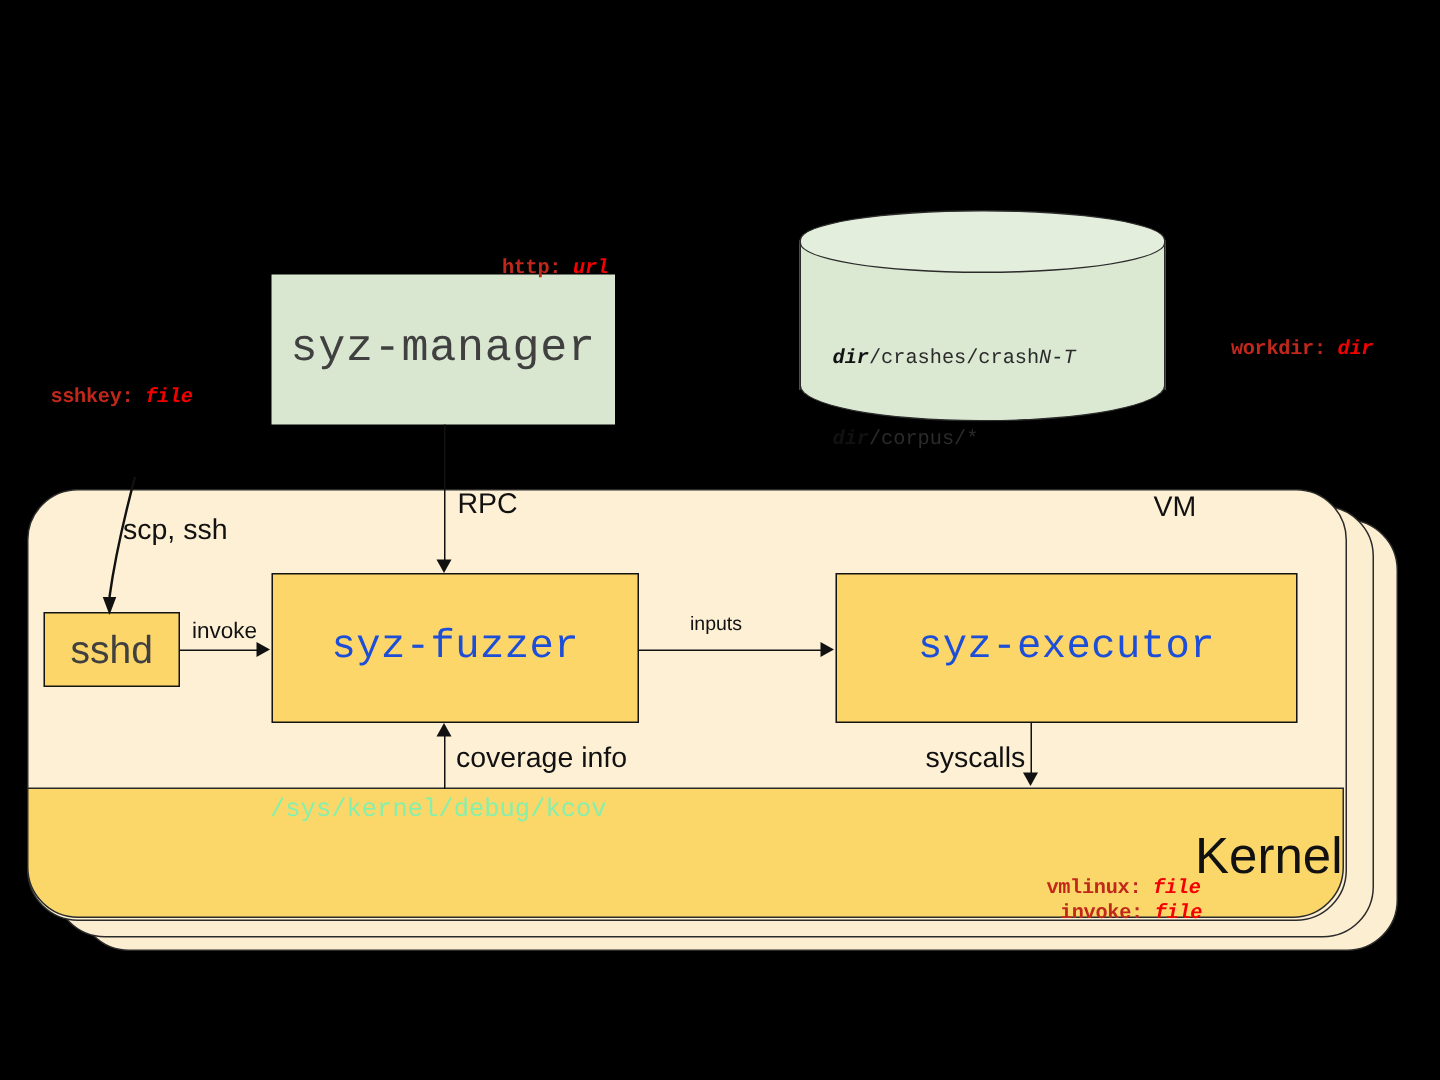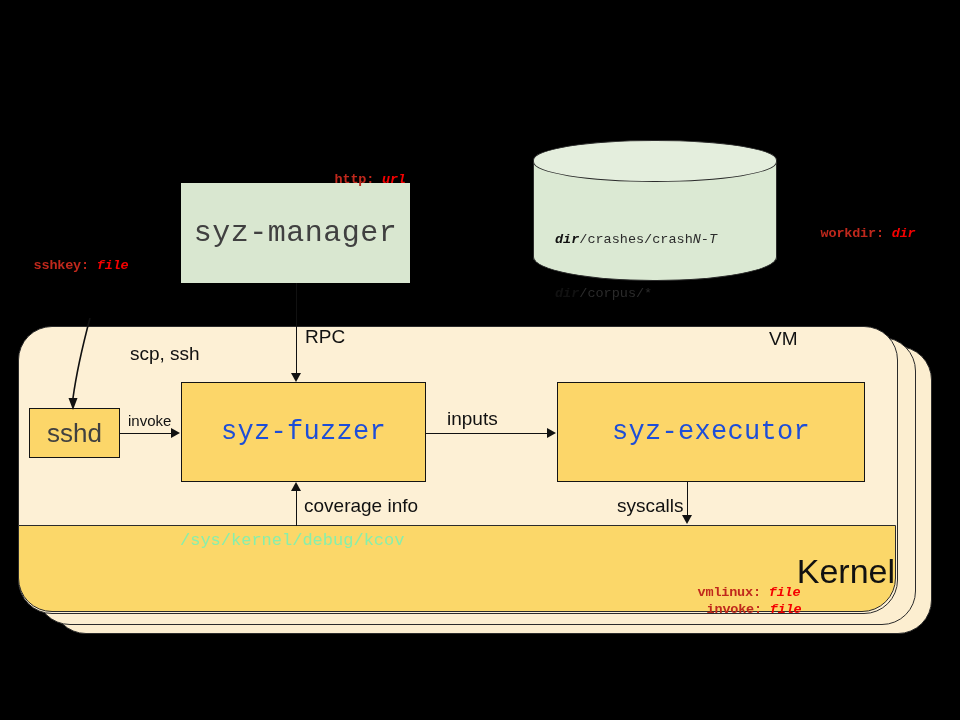--- a/index.html
+++ b/index.html
@@ -196,23 +196,23 @@
     border-left: 9px solid #111;
   }
 
   .edge-label {
     position: absolute;
     font-family: "Liberation Sans", sans-serif;
     color: #111;
     white-space: pre;
   }
   .lbl-rpc       { left: 305px; top: 326px; font-size: 19px; }
-  .lbl-scpssh    { left: 82px;  top: 343px; font-size: 19px; padding-left: 48px; }
+  .lbl-scpssh    { left: 82px;  top: 343px; font-size: 19px; }
   .lbl-invoke    { left: 128px; top: 412px; font-size: 15px; }
-  .lbl-inputs    { left: 447px; top: 408px; font-size: 19px; }
+  .lbl-inputs    { left: 460px; top: 408px; font-size: 13px; }
   .lbl-coverage  { left: 304px; top: 495px; font-size: 19px; }
   .lbl-syscalls  { left: 617px; top: 495px; font-size: 19px; }
   .lbl-vm        { left: 769px; top: 328px; font-size: 19px; }
 
   
   .scp-svg { position: absolute; left: 50px; top: 318px; width: 60px; height: 100px; }
 </style>
 </head>
 <body>
 

